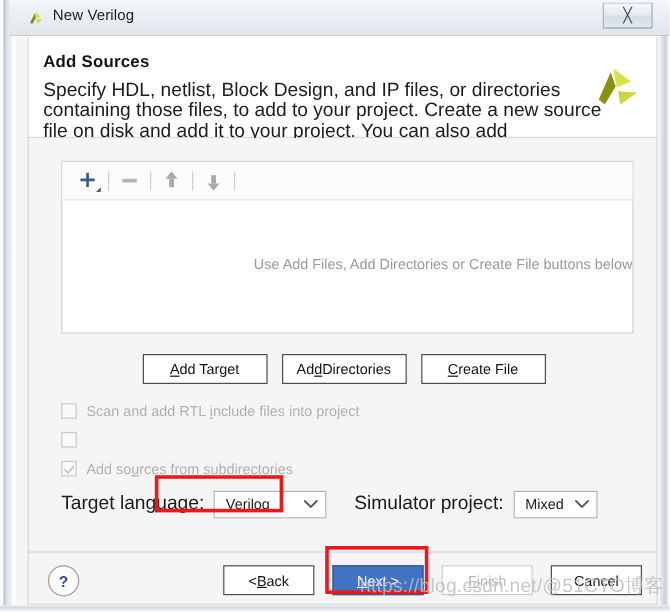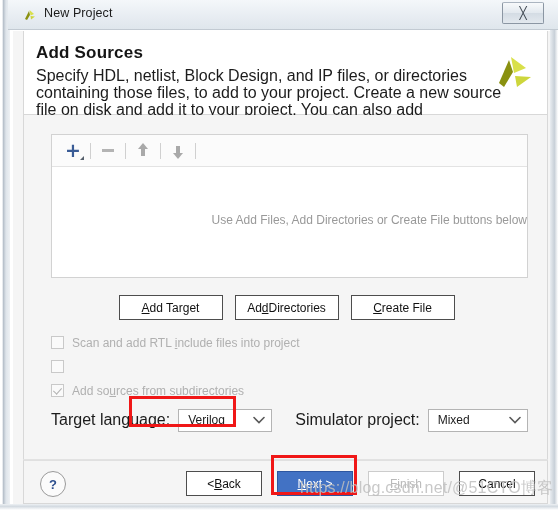--- a/index.html
+++ b/index.html
@@ -101,21 +101,21 @@
     left: 10px; top: 0px;
     width: 525px; height: 84px;
     background: #ffffff;
     border: 1px solid #d8d8d8;
     border-top: none;
     box-sizing: border-box;
   }
   .header-title {
     position: absolute;
     left: 12px; top: 12px;
-    font-size: 17px;
+    font-size: 14px;
     font-weight: bold;
     color: #151515;
     letter-spacing: .2px;
   }
   .header-desc {
     position: absolute;
     left: 12px; top: 36px;
     width: 470px;
     font-size: 16px;
     line-height: 17px;
@@ -327,21 +327,21 @@
   }
   .combo-caret {
     width: 24px;
     display: flex;
     align-items: center;
     justify-content: center;
   }
   .caret-svg { display:block; }
 
   .combo-target { width: 94px; }
-  .combo-sim { width: 100px; }
+  .combo-sim { width: 70px; }
 
   
   .annot {
     position: absolute;
     border: 3px solid #f01717;
     box-sizing: border-box;
     pointer-events: none;
     z-index: 30;
   }
   .annot-target { left: 129px; top: 396px; width: 107px; height: 31px; }
@@ -432,21 +432,21 @@
   <div class="win-outer-edge"></div>
   <div class="win-right-edge"></div>
   <div class="win-bottom-edge"></div>
 
   <div class="titlebar">
     <svg class="title-icon" viewBox="0 0 16 16">
       <polygon points="3,12 7,4 8,8 5,13" fill="#8a9110"></polygon>
       <polygon points="7.5,3 12,7 8.5,8.5" fill="#d9e04a"></polygon>
       <polygon points="8.5,9 13,9.5 9,12.5" fill="#cdd63c"></polygon>
     </svg>
-    <div class="title-text">New Project</div>
+    <div class="title-text">New Verilog</div>
     <div class="close-btn">
       <span class="close-glyph">╳</span>
     </div>
   </div>
 
   <div class="dialog-body">
 
     <div class="header">
       <div class="header-title">Add Sources</div>
       <div class="header-desc">Specify HDL, netlist, Block Design, and IP files, or directories containing those files, to add to your project. Create a new source file on disk and add it to your project. You can also add</div>

